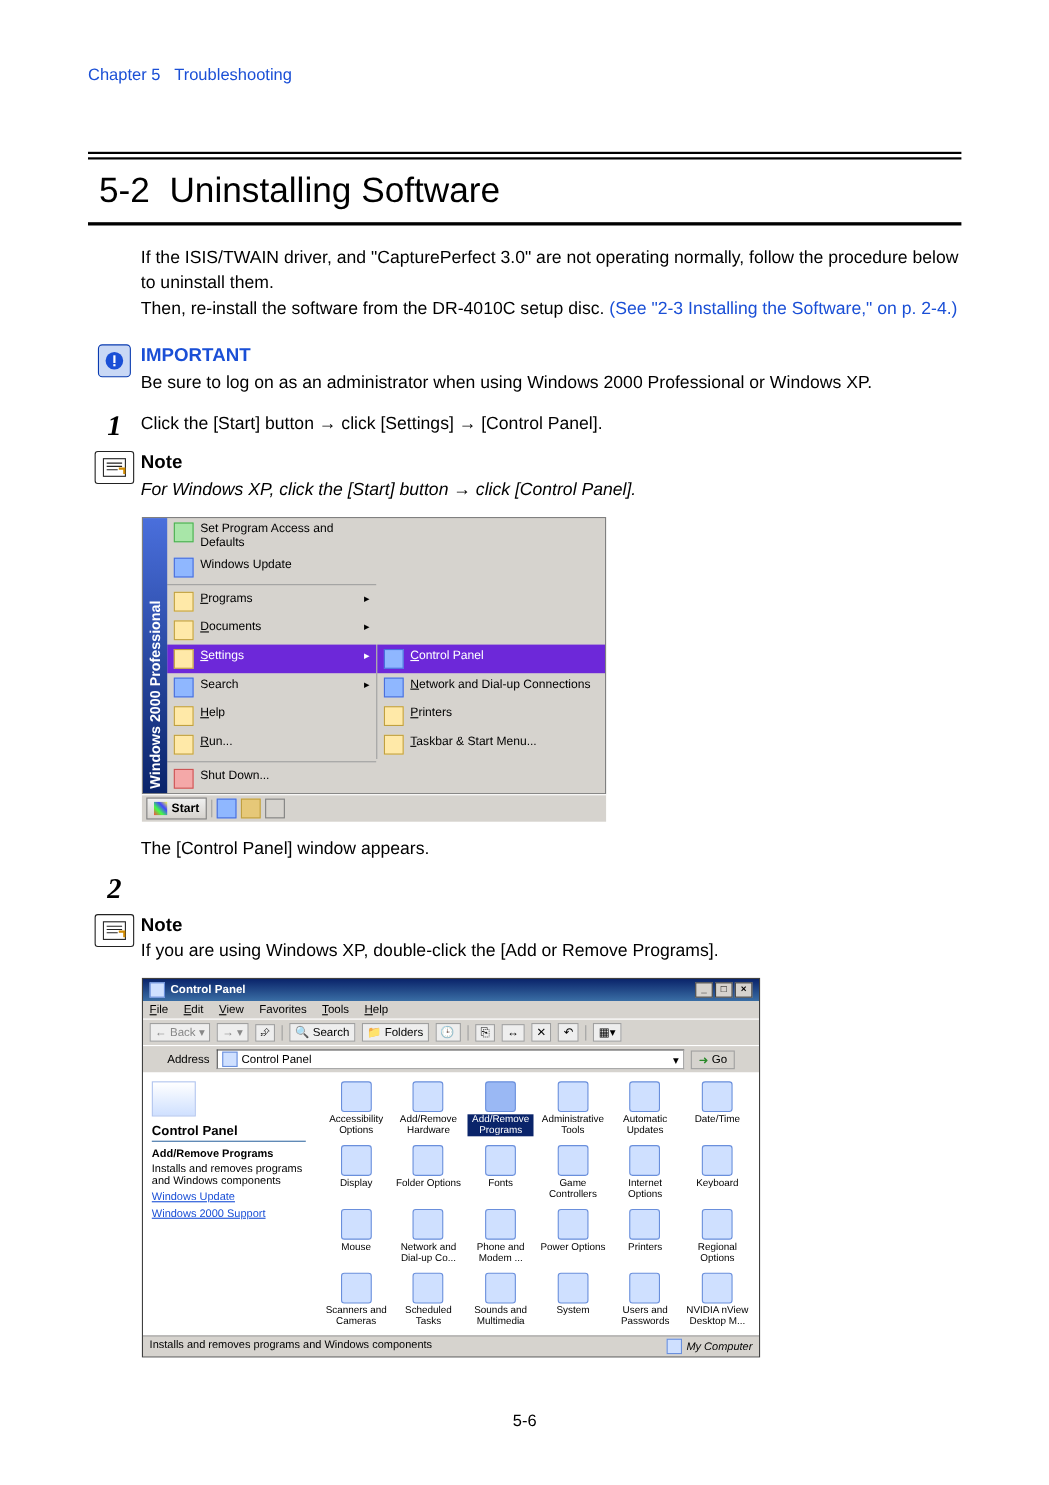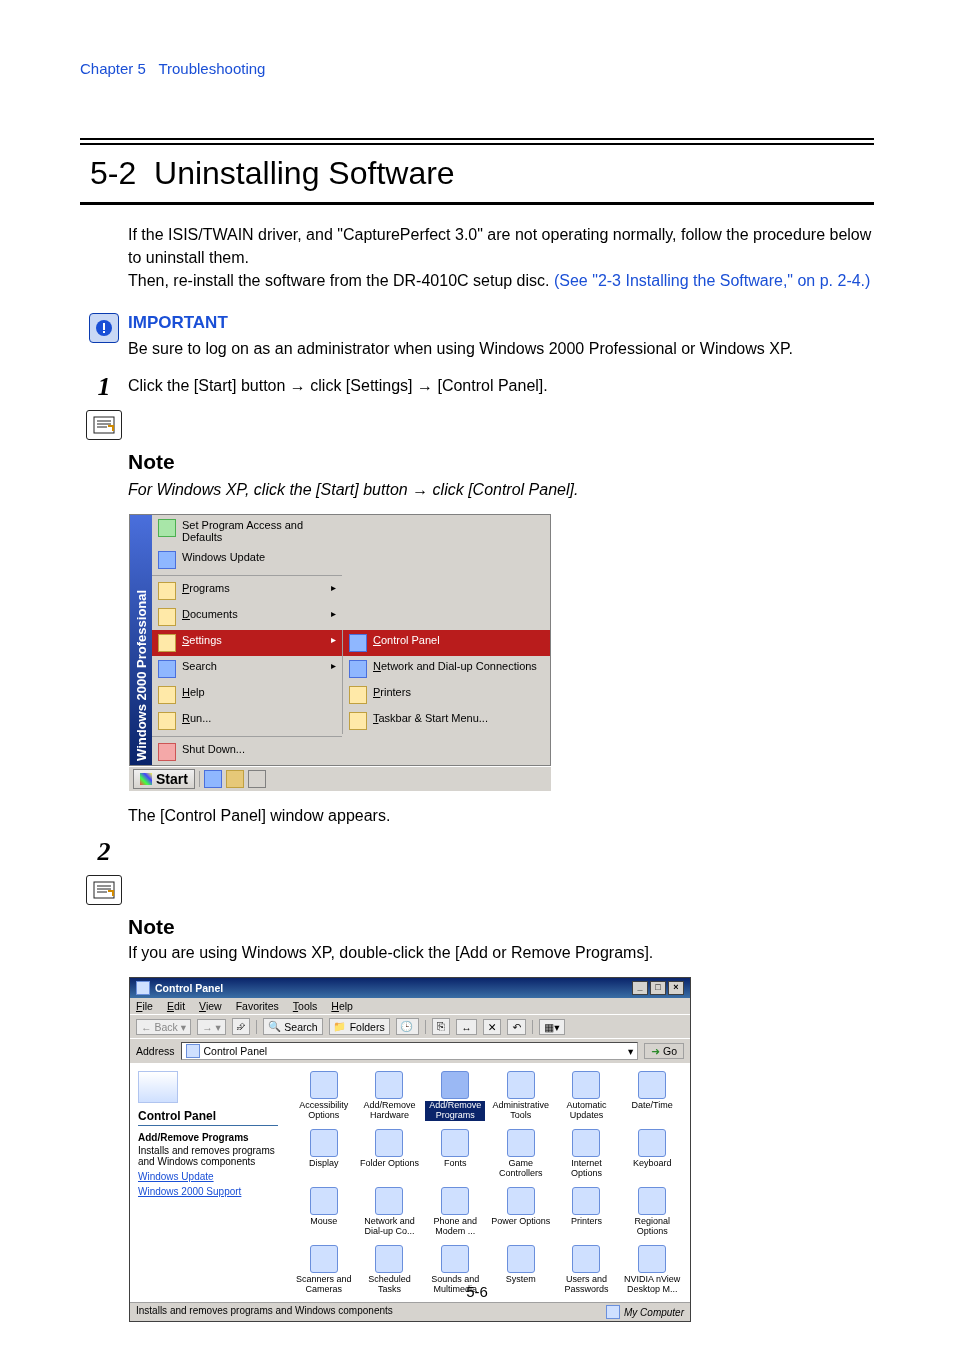--- a/index.html
+++ b/index.html
@@ -57,22 +57,21 @@
   .content {
     flex: 1;
   }
   .important-hdr {
     color: #1a4fd6;
     font-weight: bold;
     font-size: 17px;
   }
   .note-hdr {
     font-weight: bold;
-    font-size: 21px;
-    margin-top: 40px;
+    font-size: 17px;
   }
   .step-num {
     font-family: "Times New Roman", serif;
     font-style: italic;
     font-weight: bold;
     font-size: 26px;
     line-height: 1;
   }
   .arrow { font-family: Arial, sans-serif; }
   .icon-box {
@@ -126,38 +125,38 @@
     padding: 4px 0;
   }
   .sm-col1 { width: 190px; }
   .sm-col2 { flex:1; background:#d6d3ce; }
   .sm-item {
     display:flex; align-items:flex-start;
     padding: 4px 6px;
     gap: 6px;
     border-bottom: 0;
   }
-  .sm-item.sel { background:#b91c1c; color:#fff; }
+  .sm-item.sel { background:#6d28d9; color:#fff; }
   .sm-sep { height:1px; background:#a0a0a0; margin:2px 0; }
   .sm-tri::after { content:"▸"; margin-left:auto; font-size:10px; }
   .sm-icon {
     width:16px; height:16px; background:#ffe9a8; border:1px solid #c0a040;
     display:inline-block; flex:0 0 16px;
   }
   .sm-icon.blue { background:#8fb7ff; border-color:#4a6fdc; }
   .sm-icon.green{ background:#a8e6a8; border-color:#4caf50; }
   .sm-icon.red  { background:#f4a8a8; border-color:#cc5555; }
   .taskbar {
     height: 24px; background:#d6d3ce; border-top:1px solid #fff;
     display:flex; align-items:center; padding:0 4px; gap:4px;
   }
   .start-btn {
     height:18px; padding:0 6px; border:1px solid #808080;
     background:linear-gradient(#f0f0f0,#d6d3ce);
-    font-weight:bold; font-size:14px;
+    font-weight:bold; font-size:11px;
     display:flex; align-items:center; gap:4px;
   }
   .tb-icon { width:16px; height:16px; background:#8fb7ff; border:1px solid #4a6fdc; }
 
   
   .cpwin {
     width: 560px;
     font-size: 10.5px;
     font-family: Tahoma, Arial, sans-serif;
     border: 1px solid #404040;
@@ -168,21 +167,21 @@
     color:#fff; padding:3px 6px;
     display:flex; justify-content:space-between; align-items:center;
     font-weight:bold;
   }
   .cp-title .wbtns { display:flex; gap:2px; }
   .cp-title .wbtn { width:14px; height:12px; background:#d6d3ce; border:1px solid #404040; font-size:9px; text-align:center; line-height:10px; color:#000; }
   .cp-menu { background:#d6d3ce; padding:2px 6px; display:flex; gap:14px; }
   .cp-menu span { text-decoration: underline; text-decoration-color: transparent; }
   .cp-tool { background:#d6d3ce; padding:3px 6px; display:flex; gap:6px; align-items:center; border-top:1px solid #fff; }
   .cp-tool .btn { padding:1px 4px; border:1px solid #a0a0a0; background:#eee; display:flex; align-items:center; gap:3px; }
-  .cp-addr { background:#d6d3ce; padding:3px 6px; display:flex; align-items:center; gap:6px; border-top:1px solid #fff; }
+  .cp-addr { background:#d6d3ce; padding:3px 22px; display:flex; align-items:center; gap:6px; border-top:1px solid #fff; }
   .cp-addr .field { flex:1; background:#fff; border:1px inset #a0a0a0; padding:1px 4px; display:flex; align-items:center; gap:4px; }
   .cp-addr .go { background:#d6d3ce; border:1px solid #a0a0a0; padding:1px 6px; display:flex; align-items:center; gap:3px; }
   .cp-body { display:flex; background:#fff; }
   .cp-left { width:140px; padding:8px; }
   .cp-left h4 { margin:6px 0 2px; font-size:12px; }
   .cp-left .thin { font-size:10px; color:#000; margin:2px 0; }
   .cp-left a { color:#1a4fd6; text-decoration:underline; font-size:10px; display:block; margin-top:4px;}
   .cp-grid { flex:1; padding:8px; display:grid; grid-template-columns: repeat(6, 1fr); gap:8px 6px; }
   .cp-cell { text-align:center; font-size:9px; line-height:1.1; }
   .cp-cell .ic { width:26px; height:26px; margin:0 auto 2px; background:#cfe0ff; border:1px solid #6a8fdc; border-radius:3px; }

